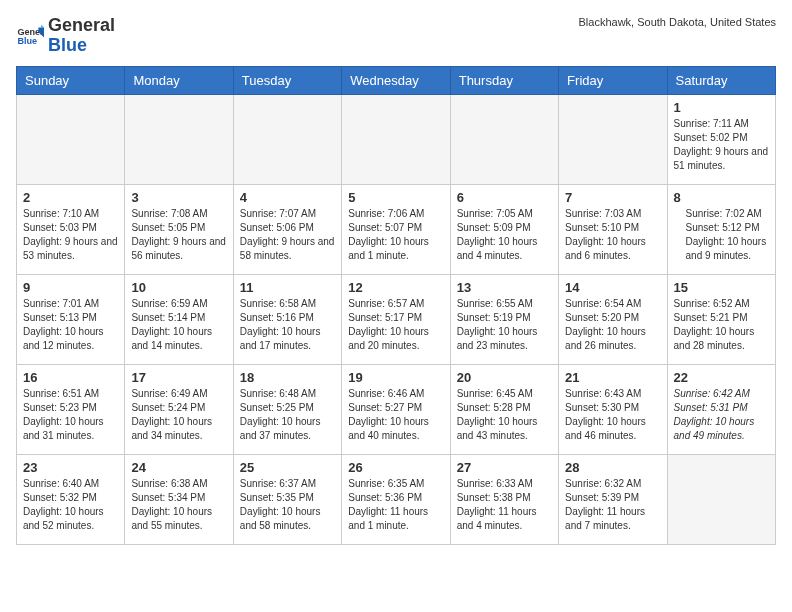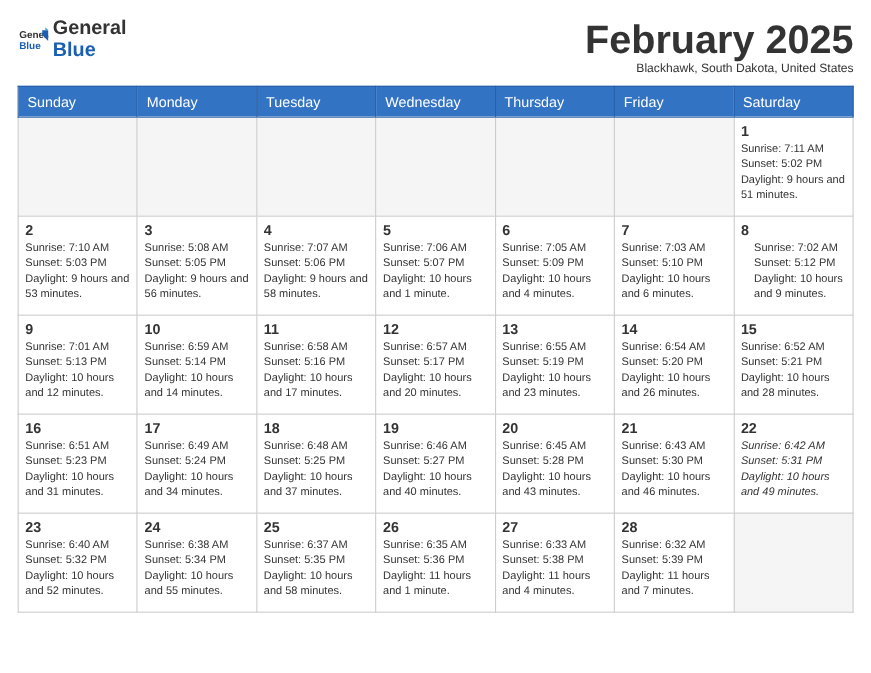--- a/index.html
+++ b/index.html
@@ -97,21 +97,20 @@
       <polygon points="36,4 40,8 36,8" fill="#2eaadc"></polygon>
     </svg>
     <div>
       <div class="logo-text">
         <span class="logo-general">General</span><br>
         <span class="logo-blue">Blue</span>
       </div>
     </div>
   </div>
   <div class="title-area">
-    <div class="month-title">February 2025</div>
     <div class="location">Blackhawk, South Dakota, United States</div>
   </div>
 </div>
 
 <table class="calendar">
   <thead>
     <tr>
       <th>Sunday</th>
       <th>Monday</th>
       <th>Tuesday</th>
@@ -138,21 +137,21 @@
       </tr>
       <tr>
         <td>
           <span class="day-num">2</span>
           <div class="day-info" style="white-space: pre-line;">Sunrise: 7:10 AM
 Sunset: 5:03 PM
 Daylight: 9 hours and 53 minutes.</div>
         </td>
         <td>
           <span class="day-num">3</span>
-          <div class="day-info" style="white-space: pre-line;">Sunrise: 5:08 AM
+          <div class="day-info" style="white-space: pre-line;">Sunrise: 7:08 AM
 Sunset: 5:05 PM
 Daylight: 9 hours and 56 minutes.</div>
         </td>
         <td>
           <span class="day-num">4</span>
           <div class="day-info" style="white-space: pre-line;">Sunrise: 7:07 AM
 Sunset: 5:06 PM
 Daylight: 9 hours and 58 minutes.</div>
         </td>
         <td>

